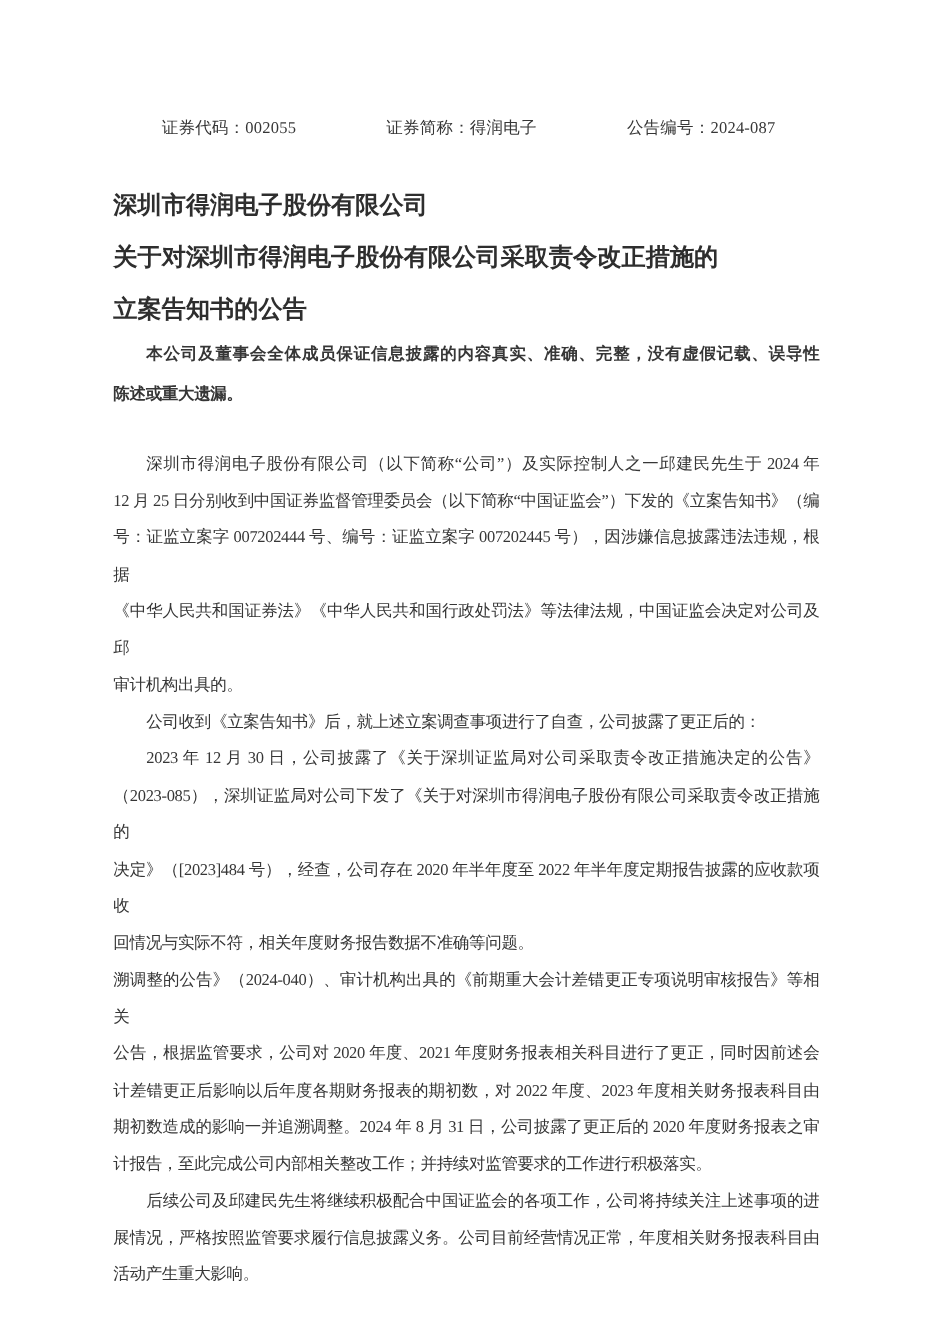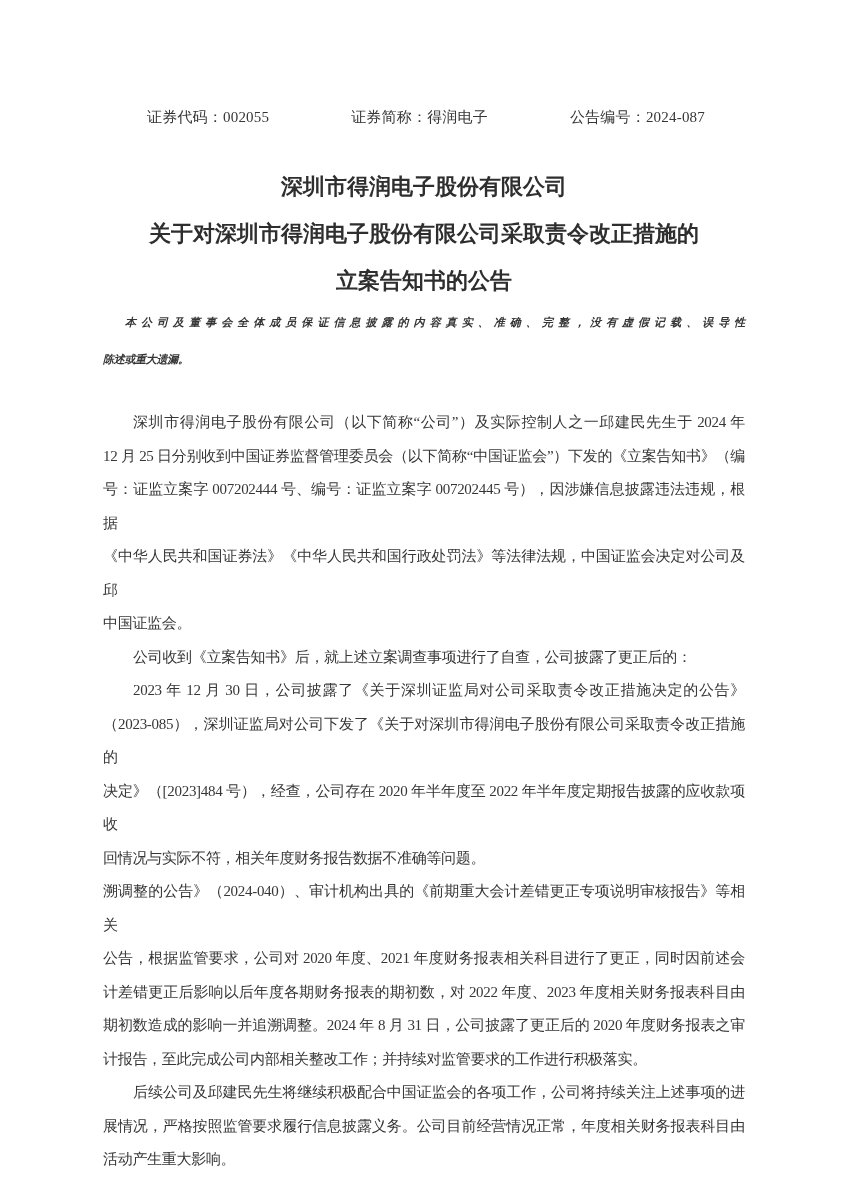--- a/index.html
+++ b/index.html
@@ -28,34 +28,33 @@
     padding-left: 44px;
     padding-right: 40px;
     margin-top: 108px;
     font-size: 15px;
     line-height: 19px;
     letter-spacing: 0.2px;
   }
   
   .doc-title {
     margin-top: 36px;
-    text-align: center;
+    text-align: left;
     font-size: 22px;
     font-weight: bold;
     line-height: 47px;
     color: #2e2e2e;
   }
   
   .statement {
     margin-top: 29px;
-    font-size: 11px;
+    font-size: 15px;
     font-weight: bold;
     line-height: 37px;
     letter-spacing: -0.3px;
-    font-style: italic;
   }
   
   .doc-body {
     margin-top: 28px;
     font-size: 15px;
     line-height: 33.5px;
     letter-spacing: -0.3px;
   }
   .line {
     text-align: justify;
@@ -91,21 +90,21 @@
         <div class="line indent jl">本公司及董事会全体成员保证信息披露的内容真实、准确、完整，没有虚假记载、误导性</div>
         <div class="line">陈述或重大遗漏。</div>
       </div>
 
     <div class="doc-body">
       <div class="para">
           <div class="line indent jl">深圳市得润电子股份有限公司（以下简称“公司”）及实际控制人之一邱建民先生于 2024 年</div>
           <div class="line jl">12 月 25 日分别收到中国证券监督管理委员会（以下简称“中国证监会”）下发的《立案告知书》（编</div>
           <div class="line jl">号：证监立案字 007202444 号、编号：证监立案字 007202445 号），因涉嫌信息披露违法违规，根据</div>
           <div class="line jl">《中华人民共和国证券法》《中华人民共和国行政处罚法》等法律法规，中国证监会决定对公司及邱</div>
-          <div class="line">中国证监会。</div>
+          <div class="line">审计机构出具的。</div>
         </div>
       <div class="para">
           <div class="line indent">公司收到《立案告知书》后，就上述立案调查事项进行了自查，公司披露了更正后的：</div>
         </div>
       <div class="para">
           <div class="line indent jl">2023 年 12 月 30 日，公司披露了《关于深圳证监局对公司采取责令改正措施决定的公告》</div>
           <div class="line jl">（2023-085），深圳证监局对公司下发了《关于对深圳市得润电子股份有限公司采取责令改正措施的</div>
           <div class="line jl">决定》（[2023]484 号），经查，公司存在 2020 年半年度至 2022 年半年度定期报告披露的应收款项收</div>
           <div class="line">回情况与实际不符，相关年度财务报告数据不准确等问题。</div>
         </div>

